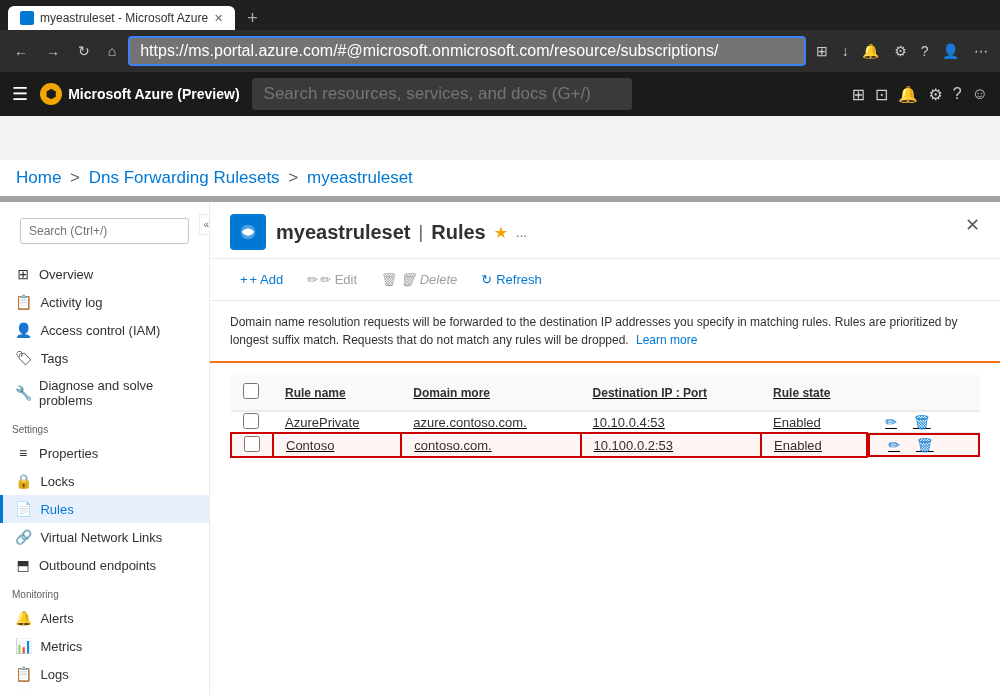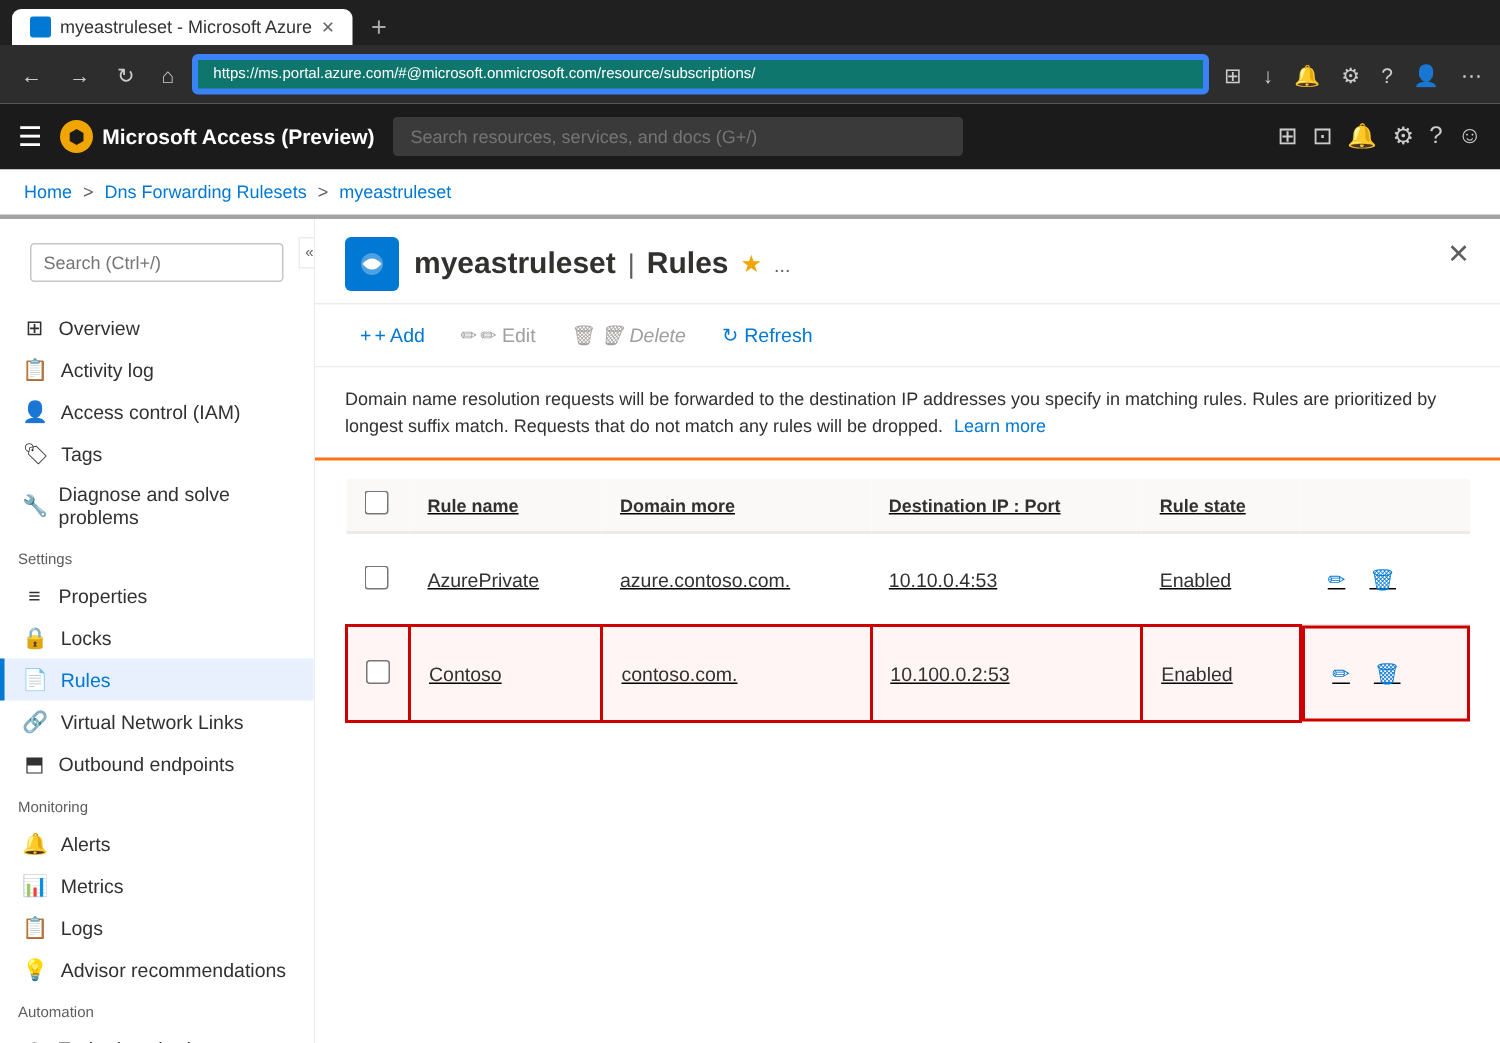--- a/index.html
+++ b/index.html
@@ -53,26 +53,26 @@
       color: #ccc;
       background: none;
       border: none;
       cursor: pointer;
       font-size: 14px;
       padding: 2px 6px;
       border-radius: 3px;
     }
     .address-bar {
       flex: 1;
-      background: #0f766e;
-      border: 4px solid #3b82f6;
+      background: #737373;
+      border: 2px solid #3b82f6;
       border-radius: 4px;
       padding: 4px 10px;
       color: #fff;
-      font-size: 10px;
+      font-size: 16px;
     }
     .browser-actions {
       display: flex;
       gap: 6px;
       align-items: center;
     }
     .browser-action-icon {
       color: #ccc;
       font-size: 14px;
       cursor: pointer;
@@ -98,39 +98,40 @@
       color: #1b1b1b; font-size: 12px; font-weight: bold;
     }
     .azure-search {
       flex: 1;
       max-width: 380px;
       background: #3a3a3a;
       border: none;
       border-radius: 3px;
       padding: 6px 12px;
       color: #ccc;
-      font-size: 12px;
+      font-size: 17px;
     }
     .topbar-icons { display: flex; gap: 10px; align-items: center; margin-left: auto; }
     .topbar-icon { color: #ccc; font-size: 16px; cursor: pointer; }
 
     
     .main-container {
       display: flex;
       height: calc(695px - 44px - 58px - 30px);
       background: #fff;
     }
 
     
     .breadcrumb {
       background: #fff;
       padding: 8px 16px;
-      font-size: 12px;
+      font-size: 17px;
       color: #0078d4;
-      border-bottom: 3px solid #a3a3a3;
+      border-bottom: 6px solid #a3a3a3;
+      margin-top: 44px;
     }
     .breadcrumb a { color: #0078d4; text-decoration: none; }
     .breadcrumb span { color: #605e5c; margin: 0 4px; }
 
     
     .sidebar {
       width: 210px;
       min-width: 210px;
       background: #fff;
       border-right: 1px solid #edebe9;
@@ -245,21 +246,21 @@
     .rules-table th {
       padding: 8px 12px;
       text-align: left;
       font-weight: 600;
       color: #323130;
       border-bottom: 2px solid #edebe9;
       background: #faf9f8;
       font-size: 12px;
     }
     .rules-table td {
-      padding: 20px 12px;
+      padding: 0 12px;
       border-bottom: 1px solid #edebe9;
       color: #323130;
     }
     .table-checkbox {
       width: 16px; height: 16px;
       border: 1px solid #8a8886;
       cursor: pointer;
     }
     .row-highlighted td {
       border: 2px solid #cc0000 !important;
@@ -303,21 +304,21 @@
     <span class="browser-action-icon">⋯</span>
   </div>
 </div>
 
 <div class="azure-topbar">
   <span class="hamburger">☰</span>
   <div class="azure-logo">
     <div class="azure-logo-icon">
       <span>⬢</span>
     </div>
-    <span>Microsoft Access (Preview)</span>
+    <span>Microsoft Azure (Preview)</span>
   </div>
   <input class="azure-search" type="text" placeholder="Search resources, services, and docs (G+/)" style="">
   <div class="topbar-icons">
     <span class="topbar-icon">⊞</span>
     <span class="topbar-icon">⊡</span>
     <span class="topbar-icon">🔔</span>
     <span class="topbar-icon">⚙</span>
     <span class="topbar-icon">?</span>
     <span class="topbar-icon">☺</span>
   </div>

